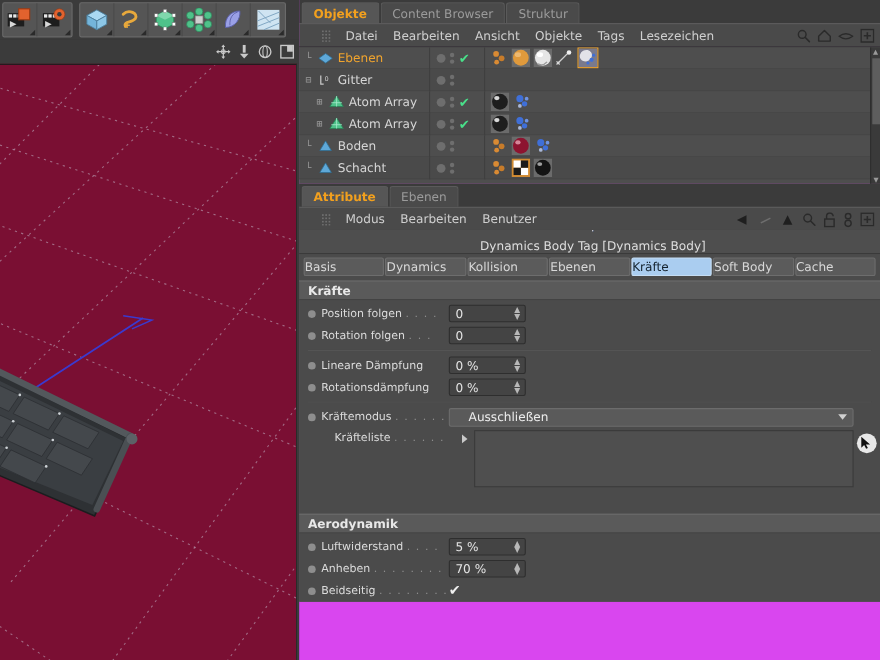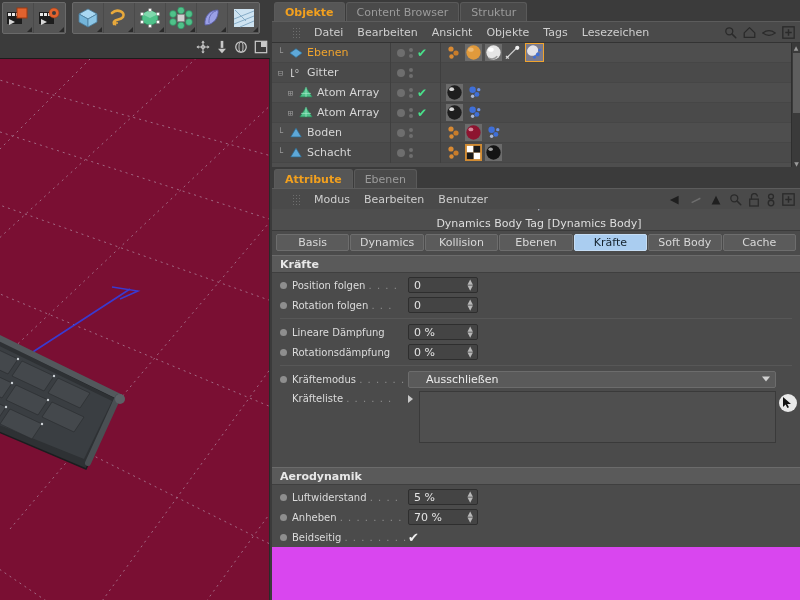--- a/index.html
+++ b/index.html
@@ -189,21 +189,21 @@
 
   .mode-tabs {
     display: flex; align-items: center;
     padding: 3px 4px 4px 4px;
     background: #4b4b4b;
     gap: 1px;
   }
   .mtab {
     flex: 1;
     height: 17px; line-height: 16px;
-    text-align: center;
+    text-align: left;
     font-size: 11px;
     color: #d8d8d8;
     background: #5b5b5b;
     border: 1px solid #6d6d6d;
     border-radius: 2px;
   }
   .mtab.active {
     background: #aacdf0;
     color: #15232e;
     border-color: #c5ddf4;
@@ -266,21 +266,21 @@
     font-size: 11px; color: #ececec;
   }
   .dd-caret {
     position: absolute; right: 5px; top: 50%;
     transform: translateY(-50%);
     width: 0; height: 0;
     border-left: 4px solid transparent;
     border-right: 4px solid transparent;
     border-top: 5px solid #d0d0d0;
   }
-  .listbox-row { display: flex; align-items: flex-start; padding-left: 8px; }
+  .listbox-row { display: flex; align-items: flex-start; padding-left: 20px; }
   .listbox {
     flex: 1; height: 52px; margin-right: 24px;
     background: #4f4f4f;
     border: 1px solid #3a3a3a;
   }
   .tri-right {
     width: 0; height: 0;
     border-top: 4px solid transparent;
     border-bottom: 4px solid transparent;
     border-left: 5px solid #c9c9c9;

